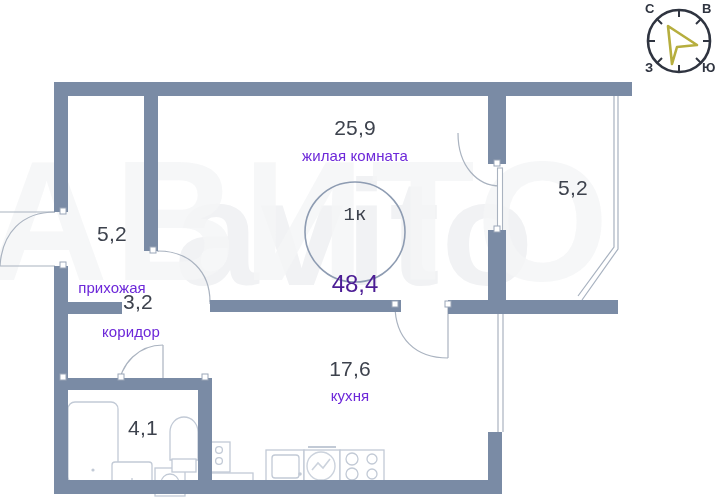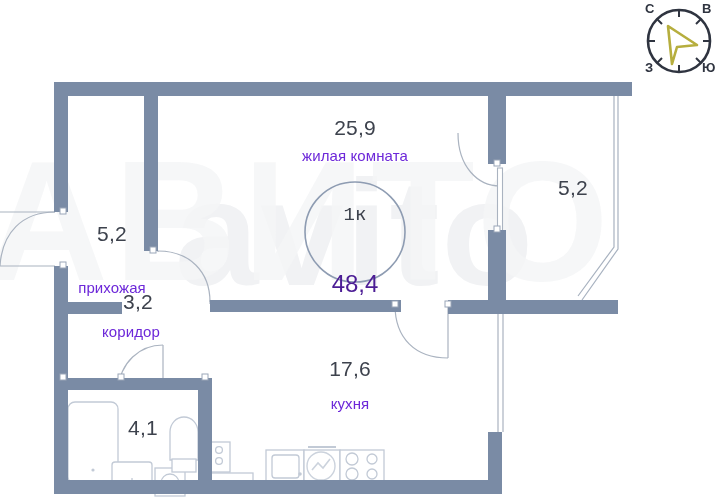--- a/index.html
+++ b/index.html
@@ -175,21 +175,21 @@
 <div class="lbl badge-k" style="left:305px;top:205px;width:100px;">1к</div>
 <div class="lbl badge-num" style="left:305px;top:231px;width:100px;">48,4</div>
 
 <div class="lbl num" style="left:58px;top:223px;width:108px;">5,2</div>
 <div class="lbl rname" style="left:48px;top:252px;width:128px;margin-top:28px;">прихожая</div>
 
 <div class="lbl num" style="left:84px;top:291px;width:108px;">3,2</div>
 <div class="lbl rname" style="left:62px;top:324px;width:138px;">коридор</div>
 
 <div class="lbl num" style="left:290px;top:358px;width:120px;">17,6</div>
-<div class="lbl rname" style="left:290px;top:388px;width:120px;margin-top:8px;">кухня</div>
+<div class="lbl rname" style="left:290px;top:388px;width:120px;">кухня</div>
 
 <div class="lbl num" style="left:98px;top:417px;width:90px;">4,1</div>
 
 <div class="lbl num" style="left:528px;top:177px;width:90px;">5,2</div>
 
 <div class="compass-letter" style="left:645px;top:1px;">С</div>
 <div class="compass-letter" style="left:702px;top:1px;">В</div>
 <div class="compass-letter" style="left:645px;top:60px;">З</div>
 <div class="compass-letter" style="left:702px;top:60px;">Ю</div>
 

